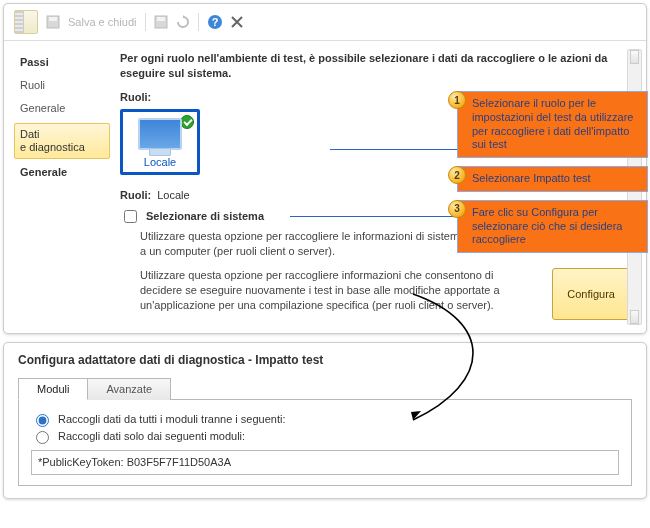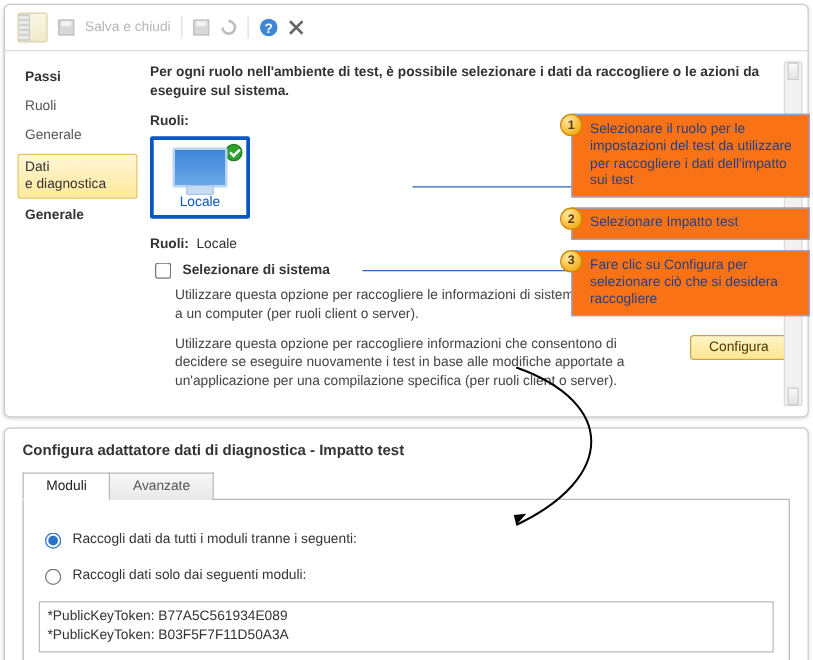--- a/index.html
+++ b/index.html
@@ -171,21 +171,21 @@
     margin: 3px 0 0 20px;
     line-height:1.35;
   }
   input[type=checkbox] {
     width:13px;height:13px;
     accent-color:#2b73c9;
   }
   .config-btn {
     position:absolute;
     right:0; top:0;
-    padding: 3px 14px;
+    padding: 19px 14px;
     font-size:11px;
     border:1px solid #c9a33a;
     background: linear-gradient(#fff4c6,#ffe691);
     border-radius:3px;
     cursor:pointer;
     color:#4a3a00;
   }
   .scrollbar {
     position:absolute;
     right:4px; top:8px; bottom:8px;
@@ -286,21 +286,21 @@
     border-bottom:1px solid #fff;
     z-index:1;
   }
   .tab-body {
     border:1px solid #b8b8b8;
     border-top:none;
     padding:10px 12px;
   }
   .radio-row {
     display:flex;align-items:center;gap:6px;
-    margin:13px 0;
+    margin:1px 0;
   }
   input[type=radio]{
     accent-color:#2b73c9;
     width:13px;height:13px;
   }
   .token-list {
     border:1px solid #bbb;
     background:#fff;
     padding:4px 6px;
     margin-top:6px;
@@ -437,17 +437,16 @@
   <div class="tab-body">
     <label class="radio-row">
       <input type="radio" name="mod" checked="" style="">
       <span>Raccogli dati da tutti i moduli tranne i seguenti:</span>
     </label>
     <label class="radio-row">
       <input type="radio" name="mod" style="">
       <span>Raccogli dati solo dai seguenti moduli:</span>
     </label>
     <div class="token-list">
-      <div>*PublicKeyToken: B77A5C561934E089</div>
       <div>*PublicKeyToken: B03F5F7F11D50A3A</div>
     </div>
   </div>
 </div>
 
 </body></html>

